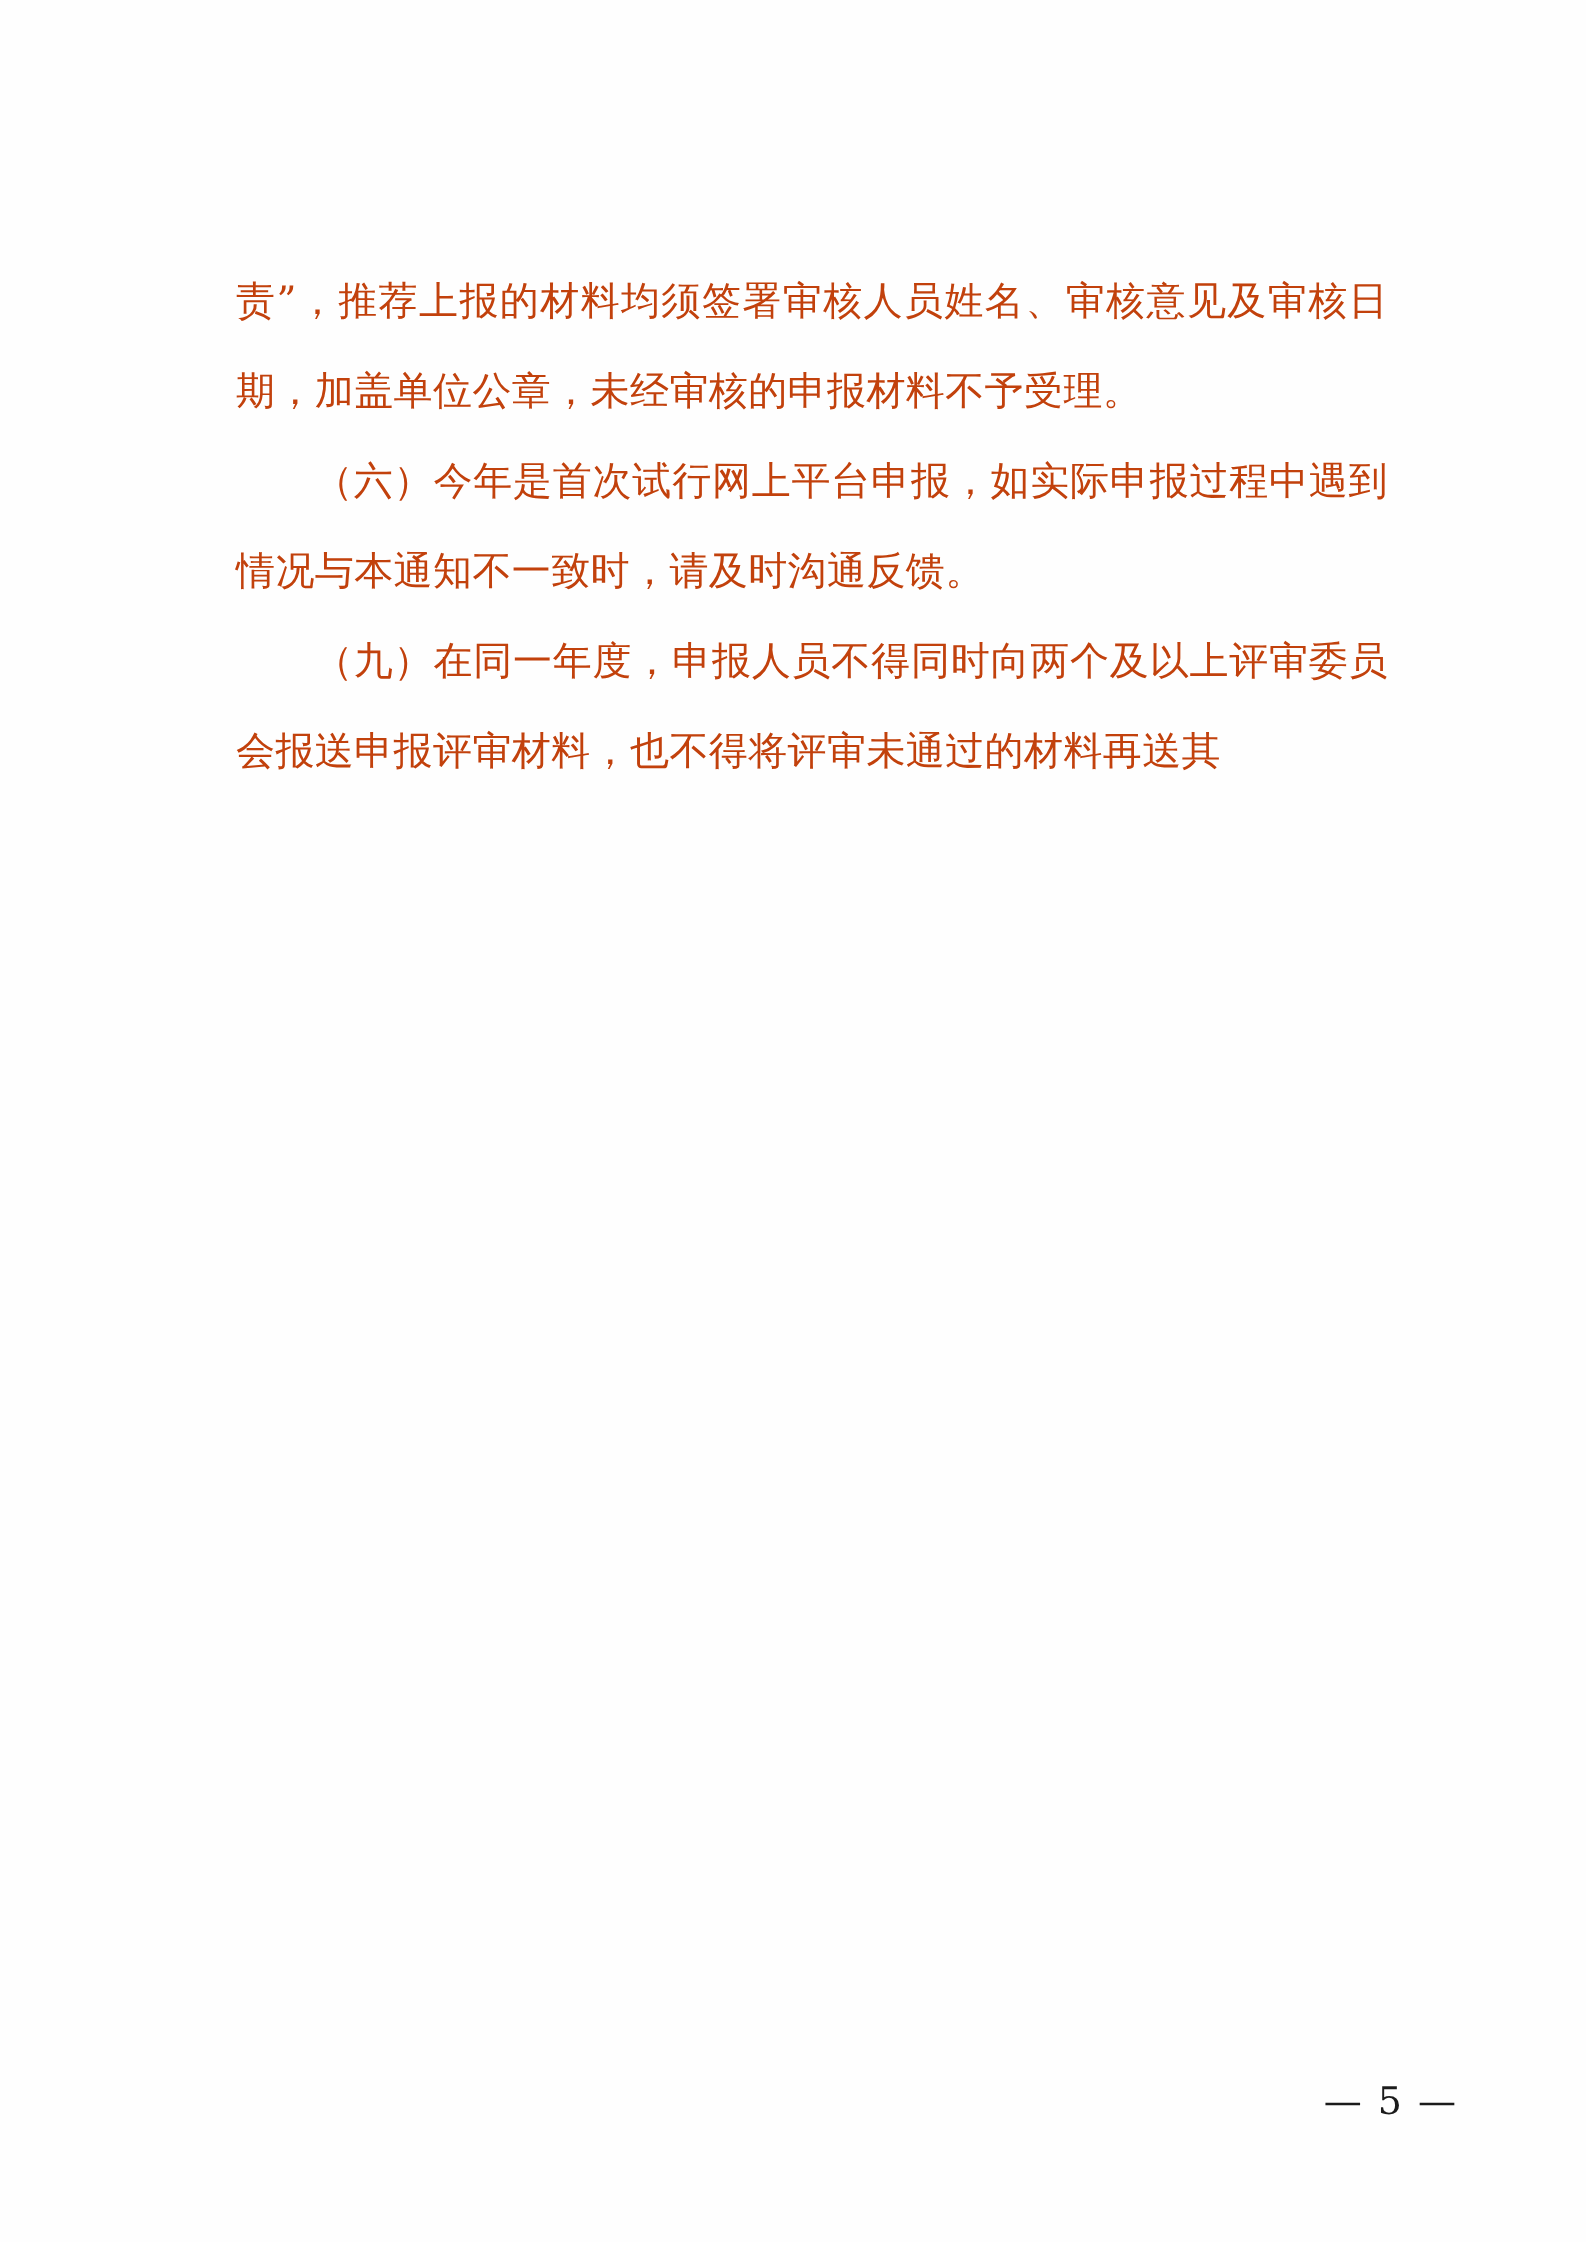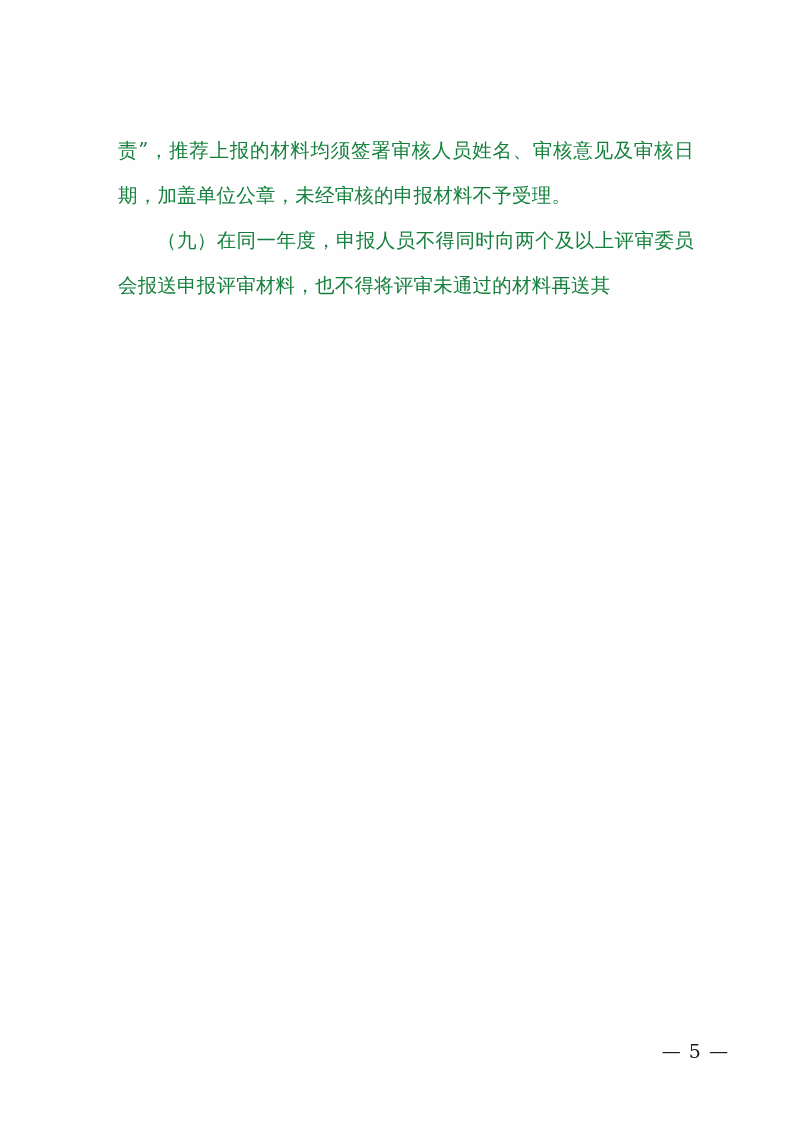--- a/index.html
+++ b/index.html
@@ -28,21 +28,21 @@
     top: 128px;
     width: 576px;
   }
   p.para {
     margin: 0 0 0 0;
     font-size: 19.5px;
     line-height: 45px;
     letter-spacing: 0.2px;
     text-align: justify;
     text-justify: inter-character;
-    color: #15803d;
+    color: #c2410c;
     font-family: "DejaVu Serif", "Liberation Serif", serif;
     white-space: pre-wrap;
   }
   p.indent {
     text-indent: 39px;
   }
   .page-number {
     position: absolute;
     left: 0;
     right: 64px;
@@ -53,16 +53,17 @@
     color: #1b1b1b;
     font-family: "DejaVu Serif", "Liberation Serif", serif;
   }
 </style>
 </head>
 <body>
 
 <div class="page">
   <div class="content">
     <p class="para">责”，推荐上报的材料均须签署审核人员姓名、审核意见及审核日期，加盖单位公章，未经审核的申报材料不予受理。</p>
+    <p class="para indent">（六）今年是首次试行网上平台申报，如实际申报过程中遇到情况与本通知不一致时，请及时沟通反馈。</p>
     <p class="para indent">（九）在同一年度，申报人员不得同时向两个及以上评审委员会报送申报评审材料，也不得将评审未通过的材料再送其</p>
   </div>
   <div class="page-number">— 5 —</div>
 </div>
 
 </body></html>

